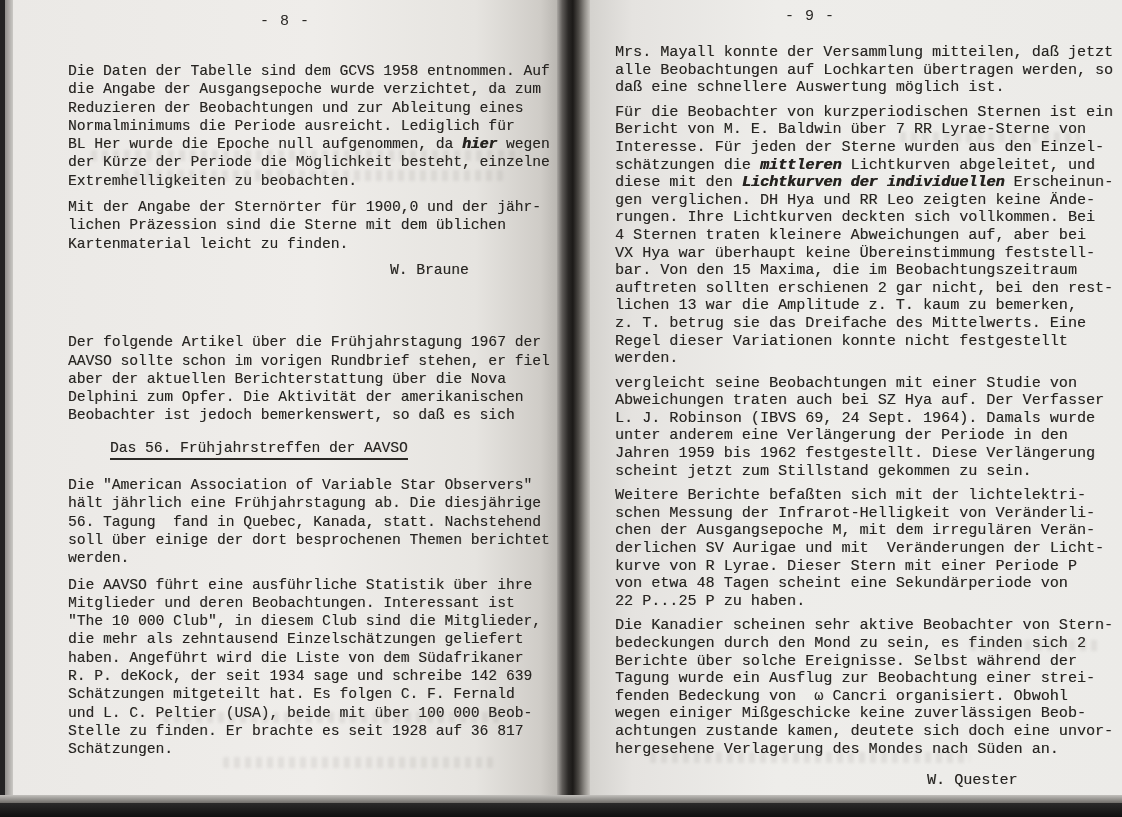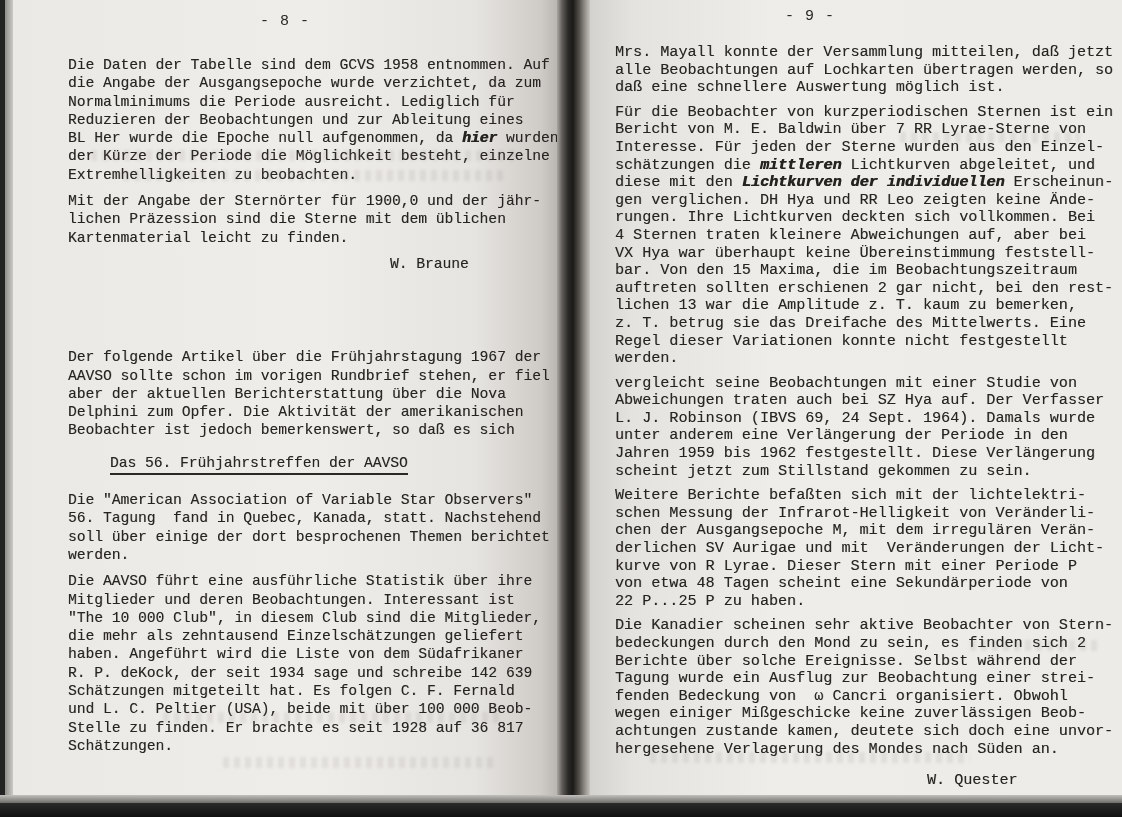--- a/index.html
+++ b/index.html
@@ -26,35 +26,35 @@
   .gutter{position:absolute;left:557px;top:0;width:33px;height:798px;
     background:linear-gradient(to right,#aaa7a3 0%,#5e5b58 16%,#2b2927 34%,#1c1a18 48%,#4e4b47 66%,#918e89 84%,#c6c3be 100%);}
   .page-right{left:590px;width:532px;
     background:linear-gradient(to right,#d4d2ce 0%,#e5e3e0 8%,#eeedea 35%,#ecebe8 100%);}
 
   .pageno{position:absolute;top:13px;left:0;width:100%;text-align:center;
     font-size:15px;letter-spacing:1px;color:#2b2926;}
   .page-right .pageno{top:8px;padding-right:92px;box-sizing:border-box;}
 
   .content{position:absolute;}
-  .page-left .content{left:55px;top:56px;width:494px;}
+  .page-left .content{left:55px;top:62px;width:494px;}
   .page-right .content{left:25px;top:44px;width:512px;}
 
   .line{white-space:pre;}
   .page-left .line{font-size:14.6px;line-height:18.3px;}
   .page-right .line{font-size:15.1px;line-height:17.6px;}
 
   .block{text-shadow:0.4px 0.4px 0.3px rgba(45,42,38,0.35);}
   .page-left .paragraph{margin-bottom:8px;}
   .page-right .paragraph{margin-bottom:7px;}
 
   .signature{font-size:14.6px;line-height:18.3px;white-space:pre;}
   .page-left .signature{padding-left:322px;}
   .page-right .signature{padding-left:312px;font-size:15.1px;margin-top:13px;}
-  .page-left .signature + .paragraph{margin-top:75px;}
+  .page-left .signature + .paragraph{margin-top:54px;}
 
   .heading{margin:14px 8px 19px 0;padding-left:42px;font-size:14.6px;line-height:18.3px;}
   .heading-text{border-bottom:2px solid #2b2926;padding-bottom:2px;white-space:pre;}
 
   .bold{font-weight:bold;text-shadow:0.6px 0 0 currentColor;font-style:italic;}
 
   
   .ghost{position:absolute;height:11px;border-radius:2px;filter:blur(1.6px);opacity:.55;
     background:repeating-linear-gradient(to right,
       rgba(116,113,107,0.22) 0 6px, rgba(116,113,107,0) 6px 11px);}
@@ -66,42 +66,43 @@
 
   <div class="edge-left-dark"></div>
   <div class="edge-left-light"></div>
 
   <div class="page page-left">
     <div class="pageno">- 8 -</div>
     <div class="content" id="left-content">
         <div class="block paragraph">
           <div class="line">Die Daten der Tabelle sind dem GCVS 1958 entnommen. Auf</div>
           <div class="line">die Angabe der Ausgangsepoche wurde verzichtet, da zum</div>
+          <div class="line">Reduzieren der Beobachtungen und zur Ableitung eines</div>
           <div class="line">Normalminimums die Periode ausreicht. Lediglich für</div>
-          <div class="line">Reduzieren der Beobachtungen und zur Ableitung eines</div>
-          <div class="line"><span>BL Her wurde die Epoche null aufgenommen, da </span><span class="bold">hier</span><span> wurden</span></div>
+          <div class="line"><span>BL Her wurde die Epoche null aufgenommen, da </span><span class="bold">hier</span><span> wegen</span></div>
           <div class="line">der Kürze der Periode die Möglichkeit besteht, einzelne</div>
           <div class="line">Extremhelligkeiten zu beobachten.</div>
         </div>
         <div class="block paragraph">
           <div class="line">Mit der Angabe der Sternörter für 1900,0 und der jähr-</div>
           <div class="line">lichen Präzession sind die Sterne mit dem üblichen</div>
           <div class="line">Kartenmaterial leicht zu finden.</div>
         </div>
         <div class="block signature"><span>W. Braune</span></div>
         <div class="block paragraph">
           <div class="line">Der folgende Artikel über die Frühjahrstagung 1967 der</div>
           <div class="line">AAVSO sollte schon im vorigen Rundbrief stehen, er fiel</div>
           <div class="line">aber der aktuellen Berichterstattung über die Nova</div>
           <div class="line">Delphini zum Opfer. Die Aktivität der amerikanischen</div>
           <div class="line">Beobachter ist jedoch bemerkenswert, so daß es sich</div>
         </div>
         <div class="block heading"><span class="heading-text">Das 56. Frühjahrstreffen der AAVSO</span></div>
         <div class="block paragraph">
           <div class="line">Die "American Association of Variable Star Observers"</div>
+          <div class="line">hält jährlich eine Frühjahrstagung ab. Die diesjährige</div>
           <div class="line">56. Tagung  fand in Quebec, Kanada, statt. Nachstehend</div>
           <div class="line">soll über einige der dort besprochenen Themen berichtet</div>
           <div class="line">werden.</div>
         </div>
         <div class="block paragraph">
           <div class="line">Die AAVSO führt eine ausführliche Statistik über ihre</div>
           <div class="line">Mitglieder und deren Beobachtungen. Interessant ist</div>
           <div class="line">"The 10 000 Club", in diesem Club sind die Mitglieder,</div>
           <div class="line">die mehr als zehntausend Einzelschätzungen geliefert</div>
           <div class="line">haben. Angeführt wird die Liste von dem Südafrikaner</div>

